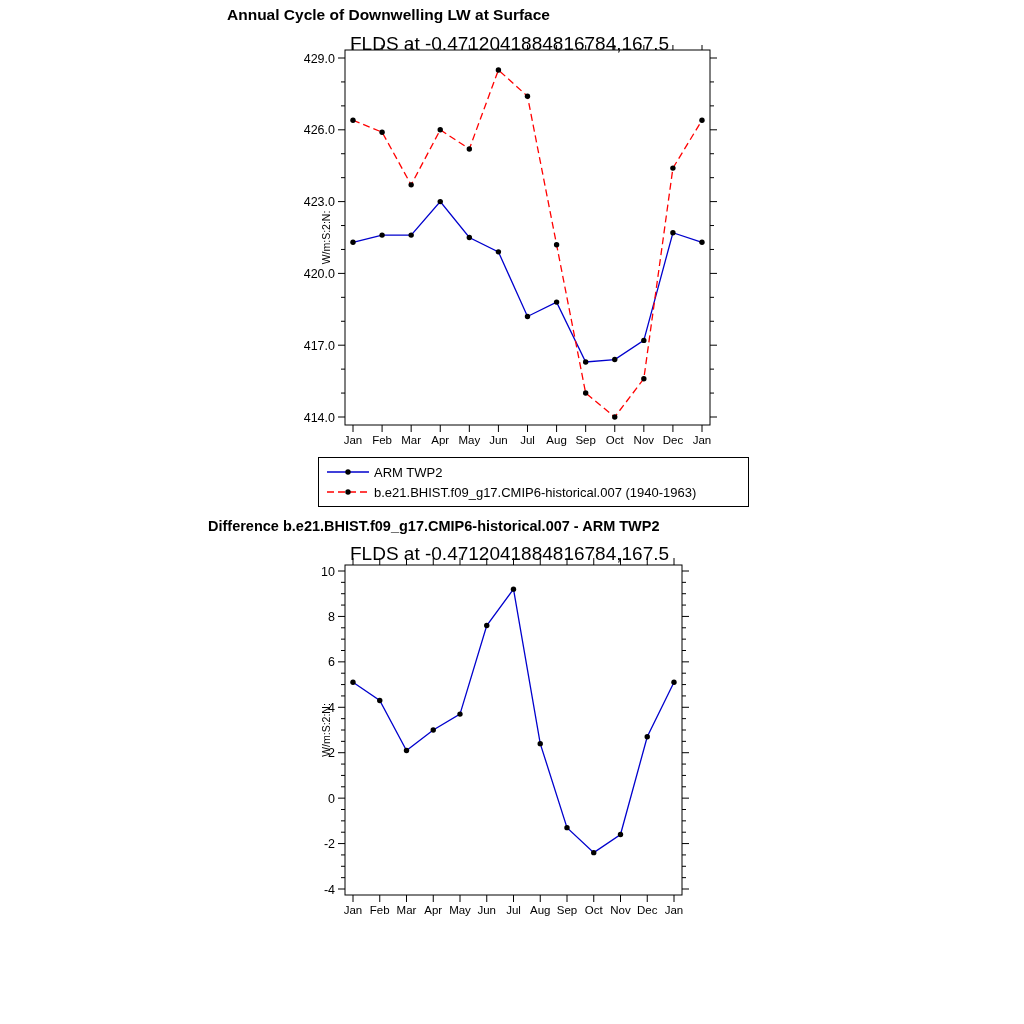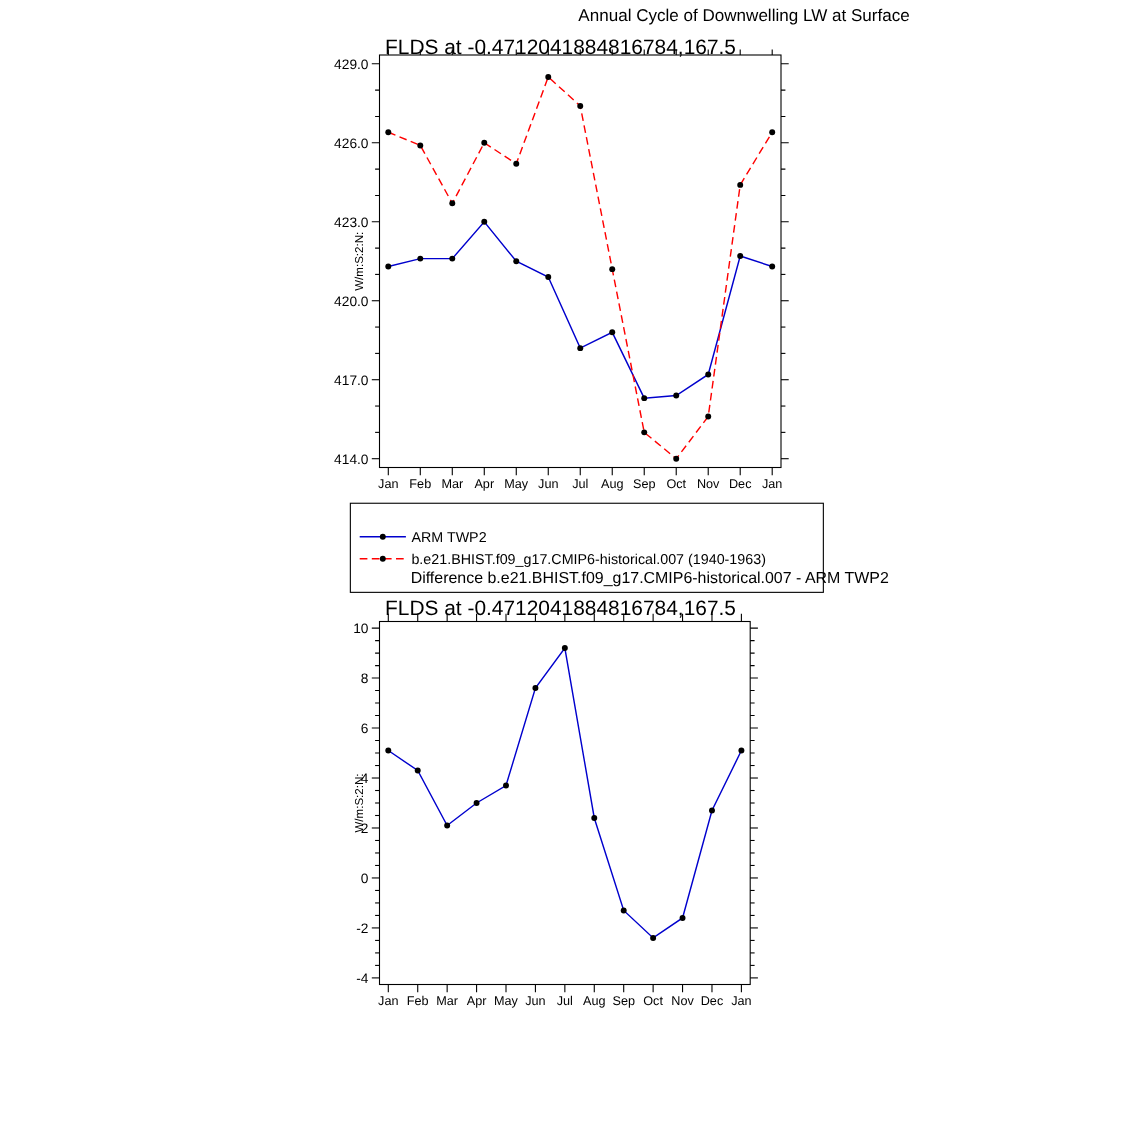--- a/index.html
+++ b/index.html
@@ -1,30 +1,30 @@
 <!DOCTYPE html>
 <html><head>
 <meta charset="utf-8">
 <style>
   *{box-sizing:border-box;margin:0;padding:0}
   html,body{background:#ffffff}
   .page{position:relative;width:1024px;height:1024px;background:#ffffff;
         font-family:"Liberation Sans",sans-serif;color:#000;overflow:hidden}
-  .chart-title{position:absolute;text-align:right;font-weight:normal;font-size:15.5px}
+  .chart-title{position:absolute;text-align:left;font-weight:bold;font-size:15.5px}
   .chart-subtitle{position:absolute;font-size:19px}
   #title0{left:227px;top:6px;width:600px}
   #sub0{left:350px;top:33px}
   #title1{left:208px;top:518px;width:600px;font-size:14.5px}
   #sub1{left:350px;top:543px}
   svg.plot{position:absolute}
   #chart0{left:290px;top:45px}
   #chart1{left:290px;top:555px}
   svg text{font-family:"Liberation Sans",sans-serif;fill:#000}
   .legend{position:absolute;left:318px;top:457px;width:431px;border:1px solid #000;
-          background:#fff;padding:20px 6px}
+          background:#fff;padding:4px 6px}
   .legend-row{display:flex;align-items:center;height:20px}
   .legend-label{font-size:13px;margin-left:3px;white-space:nowrap}
 </style>
 </head>
 <body>
 
 <div class="page">
 
   <div id="title0" class="chart-title">Annual Cycle of Downwelling LW at Surface</div>
   <div id="sub0" class="chart-subtitle">FLDS at -0.4712041884816784,167.5</div>

